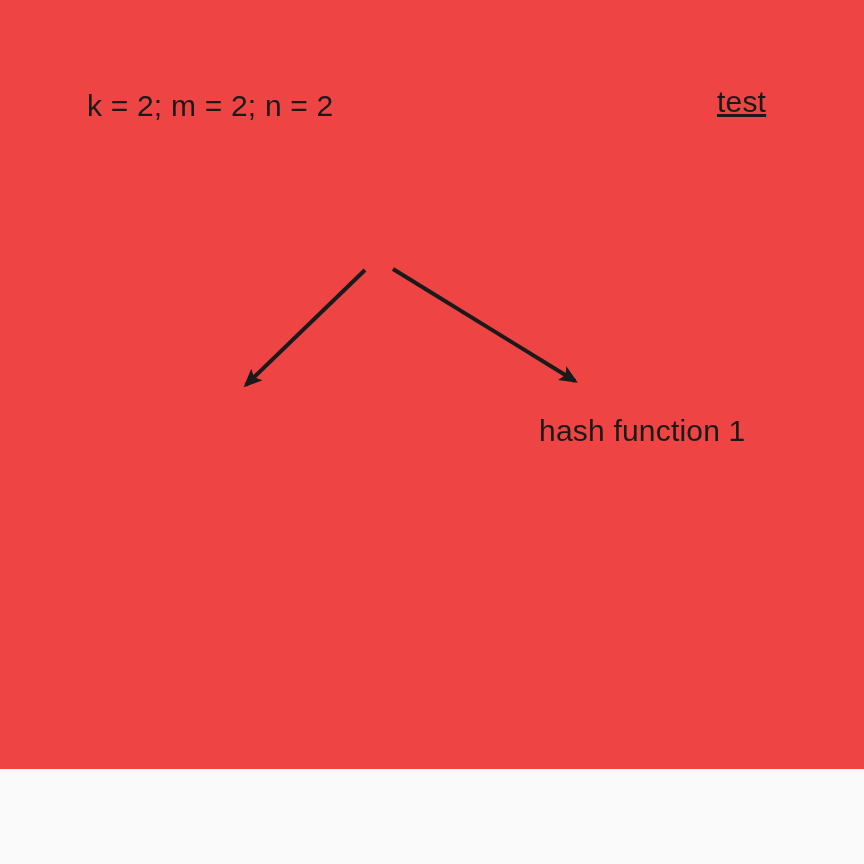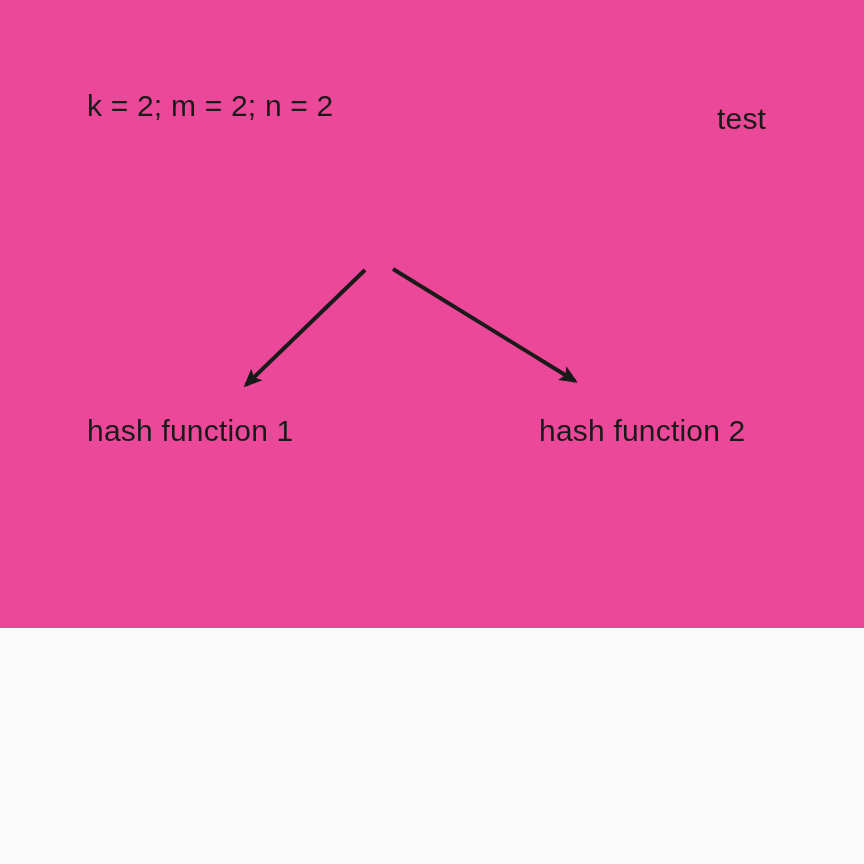--- a/index.html
+++ b/index.html
@@ -13,37 +13,37 @@
     height: 864px;
     background: #fafafa;
     font-family: "Liberation Sans", sans-serif;
     color: #1a1a1a;
     overflow: hidden;
   }
 
   #canvas {
     position: relative;
     width: 864px;
-    height: 628px;
-    background: #ec4899;
+    height: 769px;
+    background: #ef4444;
   }
 
   .txt {
     position: absolute;
     font-family: "Liberation Sans", sans-serif;
     font-size: 30px;
     line-height: 1;
     color: #1a1a1a;
     white-space: nowrap;
     letter-spacing: 0.2px;
   }
 
   
   #params-line      { left: 87px;  top: 91px; }
-  #test-label       { left: 717px; top: 104px; }
+  #test-label       { left: 717px; top: 87px; text-decoration: underline; }
   #data-line        { left: 89px;  top: 221px; }
   #hash-fn-1        { left: 87px;  top: 416px; }
   #hash-fn-2        { left: 539px; top: 416px; }
   #filter-line      { left: 244px; top: 641px; }
 
   #arrow-layer {
     position: absolute;
     left: 0;
     top: 0;
     width: 864px;
@@ -64,18 +64,17 @@
   <svg id="arrow-layer" viewBox="0 0 864 864" width="864" height="864">
     <defs>
       <marker id="head" viewBox="0 0 10 10" refX="8.2" refY="5" markerWidth="4.6" markerHeight="4.6" orient="auto-start-reverse">
         <path d="M 0 0.6 L 10 5 L 0 9.4 L 2.1 5 Z" fill="#1a1a1a"></path>
       </marker>
     </defs>
     <line x1="365" y1="270" x2="246" y2="385" stroke="#1a1a1a" stroke-width="4" stroke-linecap="butt" marker-end="url(#head)"></line>
     <line x1="393" y1="269" x2="575" y2="381" stroke="#1a1a1a" stroke-width="4" stroke-linecap="butt" marker-end="url(#head)"></line>
   </svg>
 
-  <div class="txt" id="hash-fn-1">hash function 1</div>
 
-  <div class="txt" id="hash-fn-2">hash function 2</div>
+  <div class="txt" id="hash-fn-2">hash function 1</div>
 
 
 </div>
 
 </body></html>

